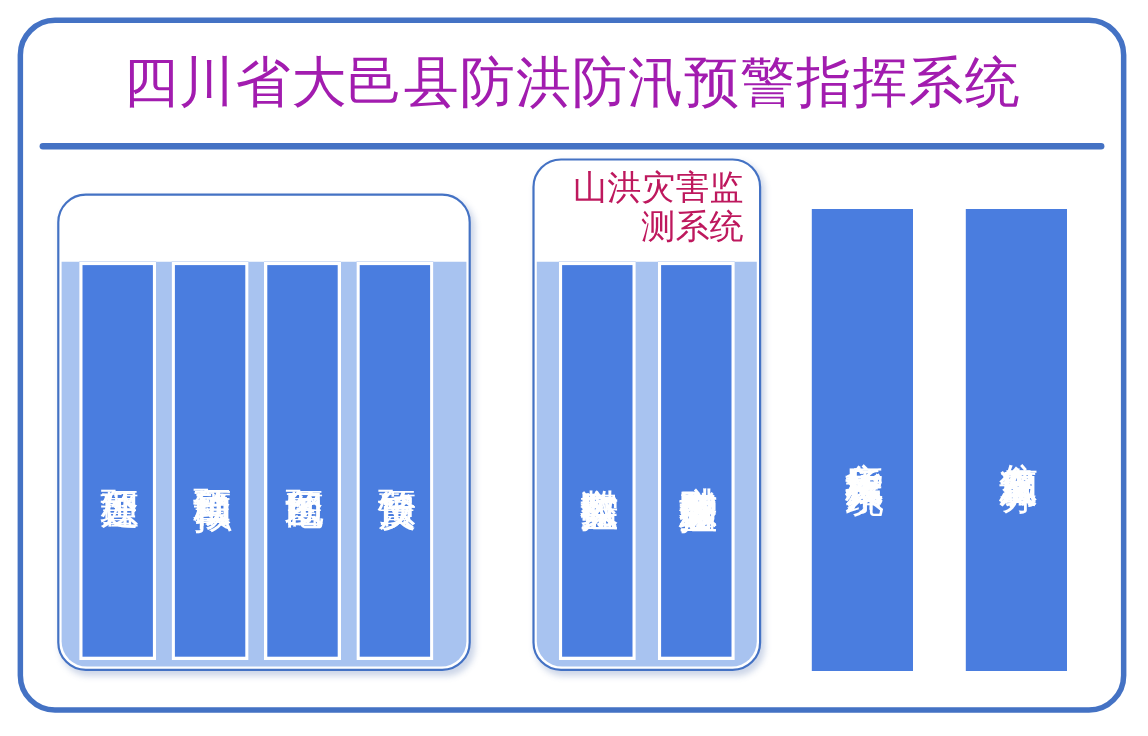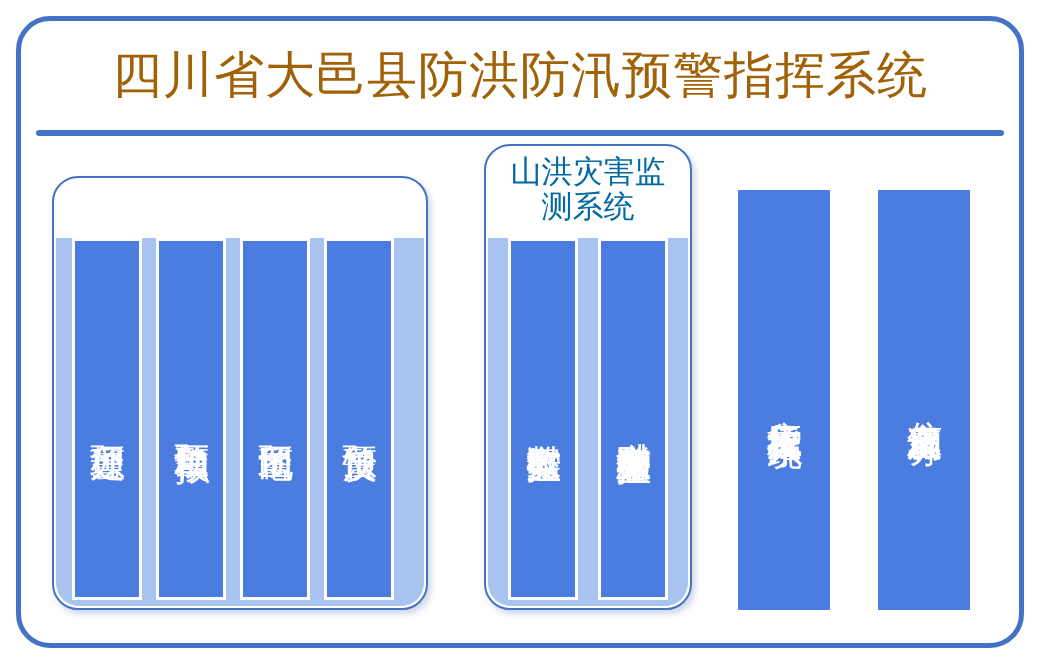--- a/index.html
+++ b/index.html
@@ -42,21 +42,21 @@
     width: 1008px;
     height: 118px;
     display: flex;
     align-items: center;
     justify-content: center;
     box-sizing: border-box;
   }
   .title-text {
     font-size: 50px;
     line-height: 1;
-    color: #a16207;
+    color: #a21caf;
     letter-spacing: 1px;
     white-space: nowrap;
     font-family: "DejaVu Sans", "Liberation Sans", sans-serif;
   }
   .title-rule {
     position: absolute;
     left: 36px;
     top: 130px;
     width: 968px;
     height: 6px;
@@ -80,22 +80,22 @@
     right: 2px;
     bottom: 2px;
     background: #a8c3f0;
     border-bottom-left-radius: 23px;
     border-bottom-right-radius: 23px;
   }
   .panel-title {
     position: absolute;
     left: 0;
     right: 0;
-    text-align: center;
-    color: #0369a1;
+    text-align: right;
+    color: #be185d;
     font-family: "DejaVu Serif", "Liberation Serif", serif;
     z-index: 5;
     pointer-events: none;
   }
 
   
   .vbar {
     position: absolute;
     background: #4a7ddf;
     box-sizing: border-box;

